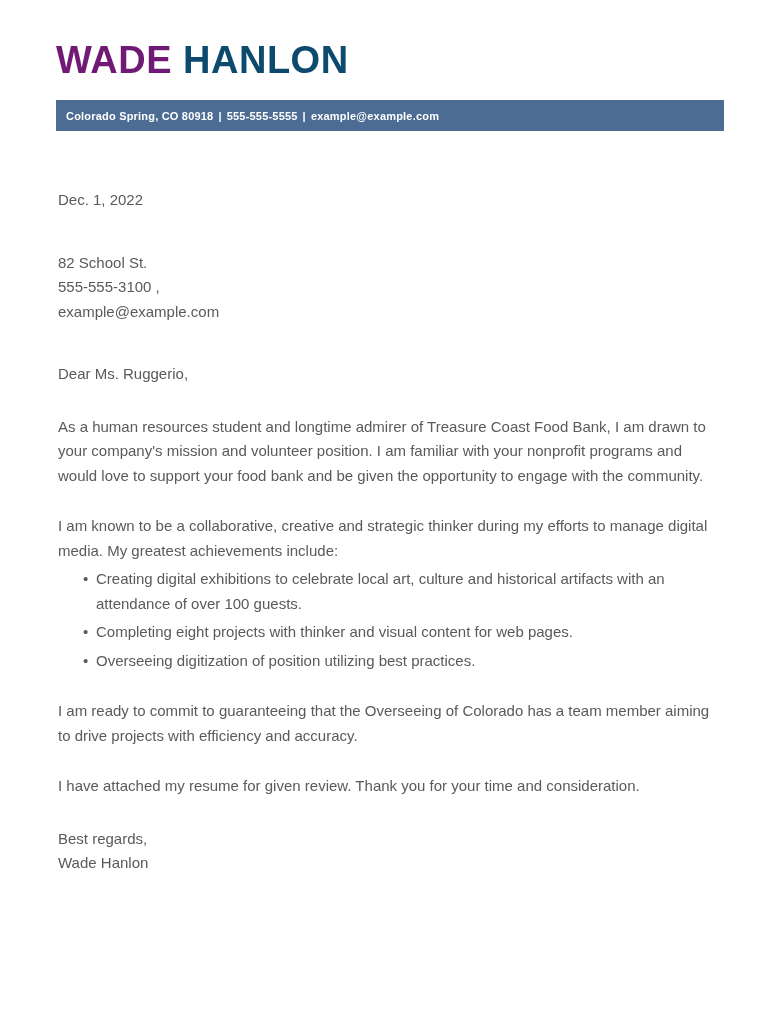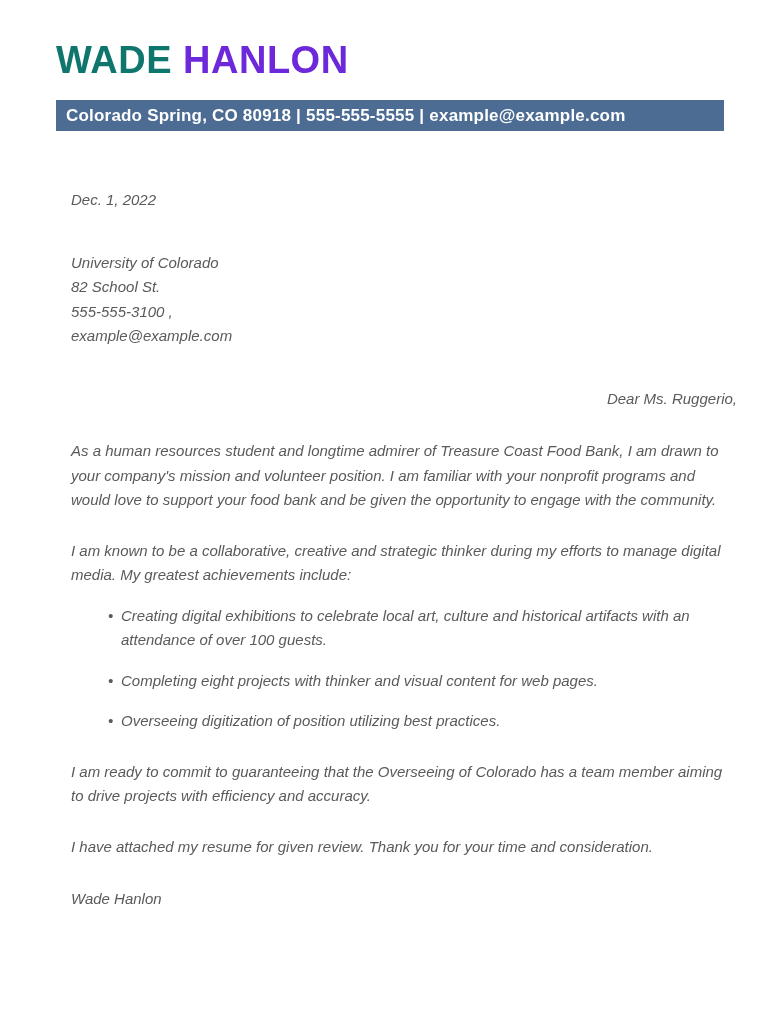--- a/index.html
+++ b/index.html
@@ -31,95 +31,93 @@
     width: 668px;
   }
   .name-line {
     font-size: 38px;
     font-weight: bold;
     letter-spacing: 0.5px;
     line-height: 44px;
     white-space: nowrap;
   }
   .name-first {
-    color: #0f766e;
+    color: #701a75;
   }
   .name-last {
-    color: #6d28d9;
+    color: #0c4a6e;
   }
 
   
   .contact-bar {
     position: absolute;
     left: 56px;
     top: 100px;
     width: 668px;
     height: 31px;
     background: #4C6C94;
     box-sizing: border-box;
     display: flex;
     align-items: center;
   }
   .contact-inner {
     padding-left: 10px;
     color: #ffffff;
-    font-size: 17px;
+    font-size: 11px;
     font-weight: bold;
     letter-spacing: 0.2px;
     white-space: nowrap;
   }
   .sep {
     padding: 0 5px;
     font-weight: bold;
   }
 
   
   .letter-body {
     position: absolute;
-    left: 71px;
+    left: 58px;
     top: 188px;
     width: 666px;
     font-size: 15px;
     line-height: 24.5px;
     color: #5a5a5a;
-    font-style: italic;
   }
 
   .date-line {
     margin: 0 0 38px 0;
   }
 
   .recipient-block {
     margin: 0 0 38px 0;
   }
   .recipient-block div {
     line-height: 24.5px;
   }
 
   .salutation {
     margin: 0 0 28px 0;
-    text-align: right;
   }
 
   .para {
     margin: 0 0 26px 0;
   }
   .para.tight {
     margin-bottom: 0;
   }
 
   .achievements {
     list-style: none;
     margin: 0 0 26px 0;
     padding: 0;
   }
   .achievements li {
     position: relative;
     padding-left: 34px;
-    margin: 16px;
+    margin: 4px;
     line-height: 24.5px;
     max-width: 632px;
   }
   .achievements li::before {
     content: "\2022";
     position: absolute;
     left: 21px;
     top: 0;
     font-size: 15px;
     line-height: 24.5px;
@@ -148,21 +146,20 @@
     <div class="contact-inner">
       <span>Colorado Spring, CO 80918</span><span class="sep">|</span><span>555-555-5555</span><span class="sep">|</span><span>example@example.com</span>
     </div>
   </div>
 
   <div class="letter-body">
 
     <div class="date-line">Dec. 1, 2022</div>
 
     <div class="recipient-block">
-      <div>University of Colorado</div>
       <div>82 School St.</div>
       <div>555-555-3100 ,</div>
       <div>example@example.com</div>
     </div>
 
     <div class="salutation">Dear Ms. Ruggerio,</div>
 
     <p class="para">As a human resources student and longtime admirer of Treasure Coast Food Bank, I am drawn to your company's mission and volunteer position. I am familiar with your nonprofit programs and would love to support your food bank and be given the opportunity to engage with the community.</p>
 
     <p class="para tight">I am known to be a collaborative, creative and strategic thinker during my efforts to manage digital media. My greatest achievements include:</p>
@@ -171,18 +168,19 @@
       <li>Creating digital exhibitions to celebrate local art, culture and historical artifacts with an attendance of over 100 guests.</li>
       <li>Completing eight projects with thinker and visual content for web pages.</li>
       <li>Overseeing digitization of position utilizing best practices.</li>
     </ul>
 
     <p class="para">I am ready to commit to guaranteeing that the Overseeing of Colorado has a team member aiming to drive projects with efficiency and accuracy.</p>
 
     <p class="para">I have attached my resume for given review. Thank you for your time and consideration.</p>
 
     <div class="signoff">
+      <div>Best regards,</div>
       <div>Wade Hanlon</div>
     </div>
 
   </div>
 
 </div>
 
 </body></html>

